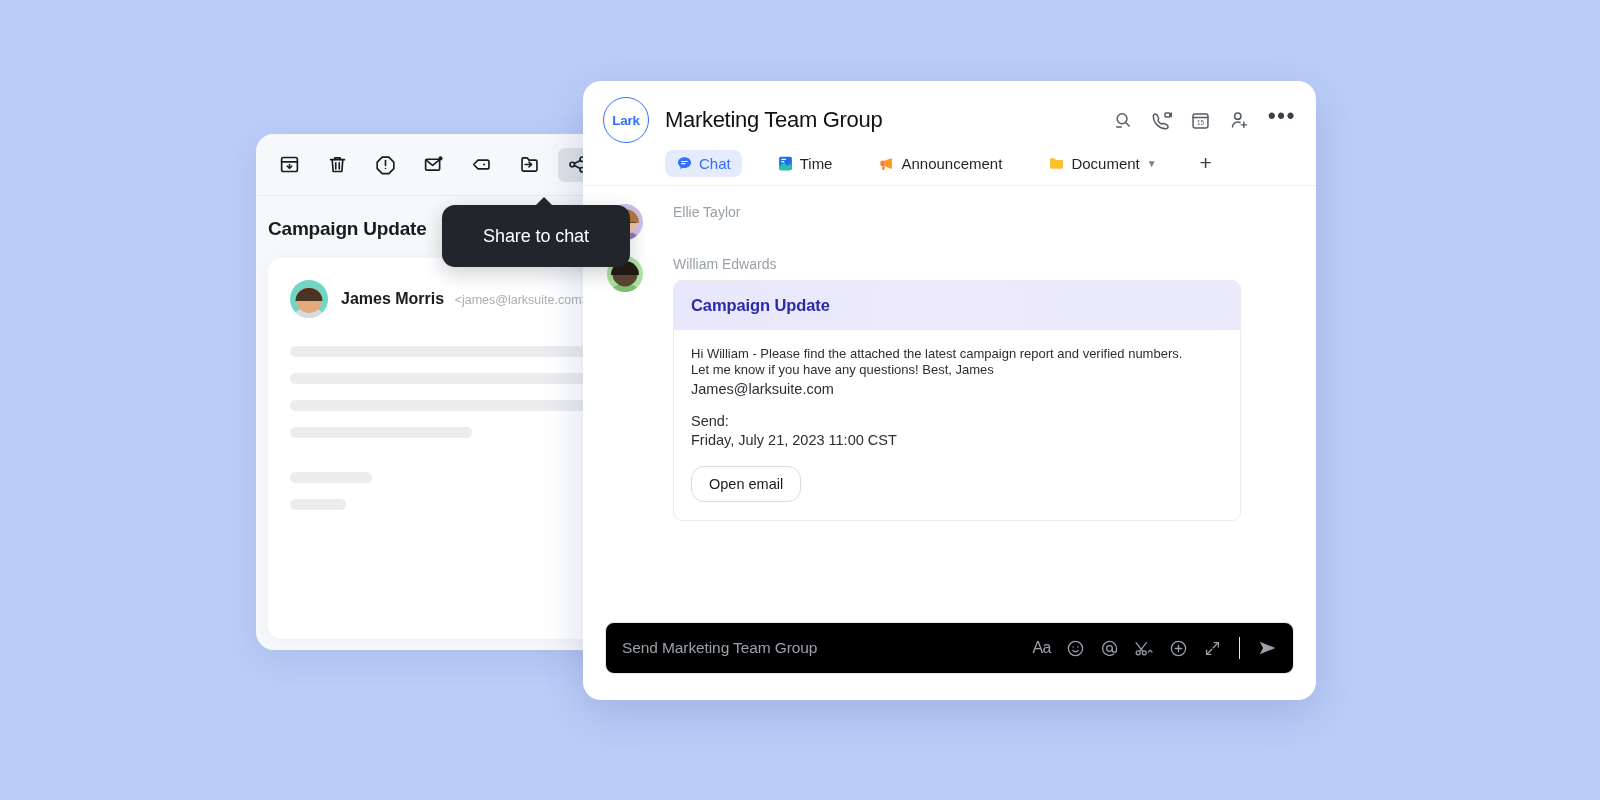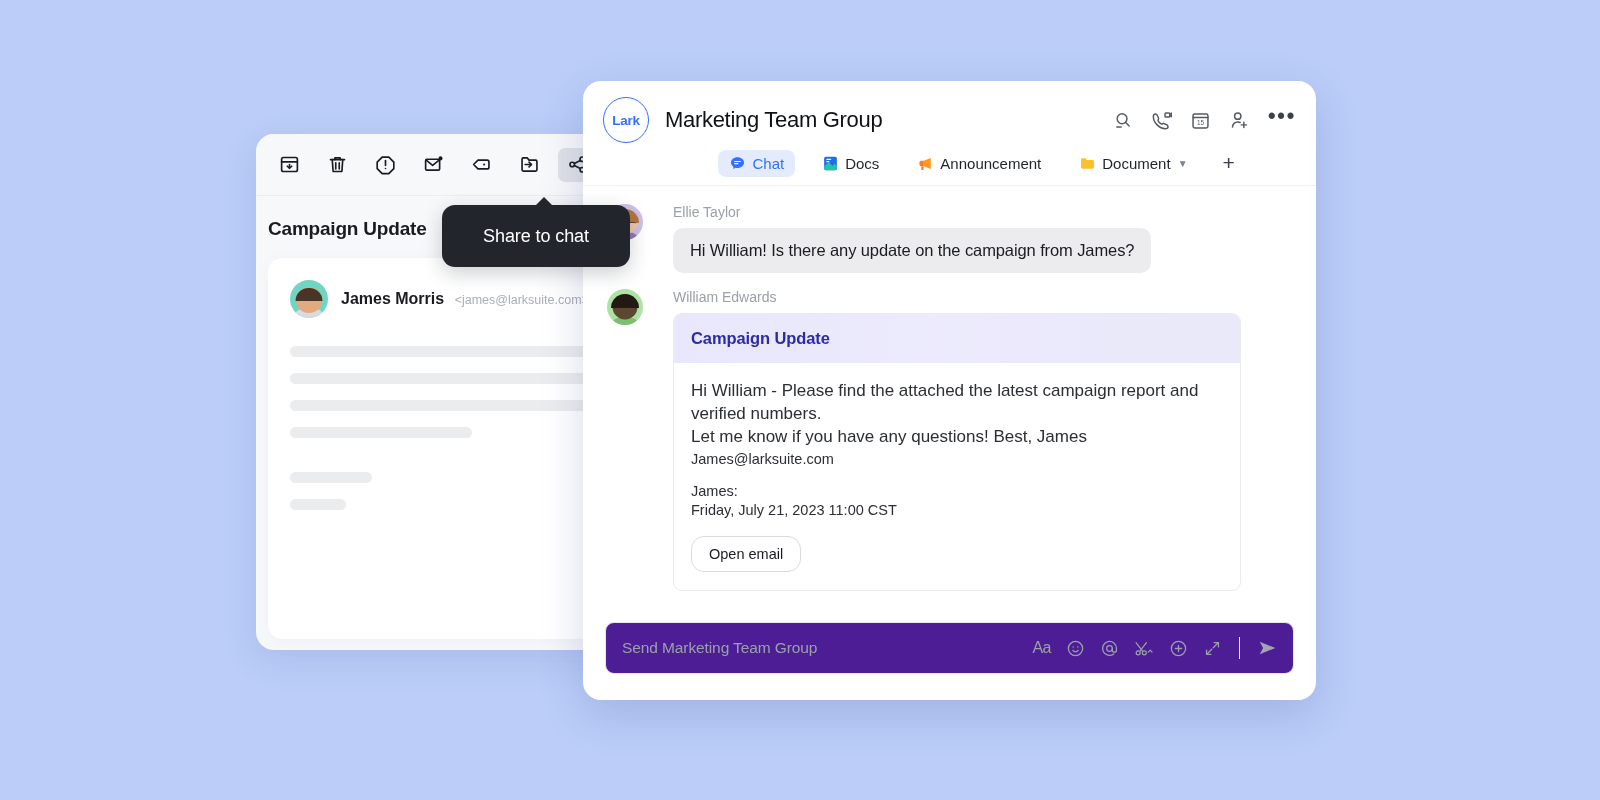--- a/index.html
+++ b/index.html
@@ -150,22 +150,22 @@
   }
   .hdr-icons {
     margin-left: auto;
     display: flex; align-items: center; gap: 18px;
     color: #555a63;
   }
   .hdr-icons > * { display: flex; align-items: center; justify-content: center; }
   .hdr-dots { font-size: 23px; line-height: 8px; padding-bottom: 9px; color: #3c4047; letter-spacing: 1.4px; }
 
   .tab-row {
-    display: flex; align-items: center; gap: 16px;
-    margin-top: 6px; padding-left: 62px; padding-bottom: 8px; justify-content: center;
+    display: flex; align-items: center; gap: 24px;
+    margin-top: 6px; padding-left: 62px; padding-bottom: 8px;
   }
   .tab {
     display: flex; align-items: center; gap: 6px;
     padding: 5px 11px;
     border-radius: 8px;
     font-size: 15px;
     color: #1f2328;
     white-space: nowrap;
   }
   .tab.active { background: #e4ebfd; color: #3370ff; font-weight: 500; }
@@ -216,21 +216,21 @@
   }
   .email-card-head {
     background: linear-gradient(90deg, #e8e7fb 0%, #eceafc 45%, #e9e9fa 100%);
     padding: 15px 17px;
   }
   .email-card-title {
     font-size: 16.5px; font-weight: 700; color: #2b2ba8;
     letter-spacing: -0.1px;
   }
   .email-card-body { padding: 16px 17px 18px 17px; }
-  .ec-p { font-size: 17px; color: #2b2e33; line-height: 23px; }
+  .ec-p { font-size: 13px; color: #2b2e33; line-height: 16px; }
   .ec-label { font-size: 14.5px; color: #2b2e33; margin-top: 16px; }
   .ec-val { font-size: 14.5px; color: #2b2e33; margin-top: 3px; }
   .ec-btn {
     margin-top: 18px;
     display: inline-block;
     border: 1px solid #d8dce2;
     background: #fff;
     border-radius: 13px;
     padding: 9px 17px;
     font-size: 14.5px;
@@ -240,21 +240,21 @@
   }
 
   
   .composer-wrap { padding: 0 22px 26px 22px; }
   .composer {
     height: 52px;
     border: 1px solid #e6e8ec;
     border-radius: 9px;
     display: flex; align-items: center;
     padding: 0 14px 0 16px;
-    background: #4c1d95;
+    background: #000000;
     gap: 22px;
   }
   .composer-ph { font-size: 15.5px; color: #9ba1a9; flex: 1; letter-spacing: -0.1px; }
   .composer-icons { display: flex; align-items: center; gap: 15px; color: #9ba1a9; }
   .composer-icons > * { display: flex; align-items: center; justify-content: center; }
   .aa { font-size: 16px; color: #9ba1a9; letter-spacing: -0.5px; }
   .divider-v { width: 1px; height: 22px; background: #e3e6ea; margin: 0 2px; }
   .send-ico { color: #a6acb4; }
 </style>
 </head>
@@ -402,21 +402,21 @@
           <span>Chat</span>
         </div>
 
         <div class="tab">
           <svg class="tab-ico" viewBox="0 0 24 24">
             <rect x="3" y="2.5" width="18" height="19" rx="2.5" fill="#1f6fe5"></rect>
             <path d="M3 16.5l6.4-6.4 5.4 5.4 3.2-3 3 3V19a2.5 2.5 0 0 1-2.5 2.5H5.5A2.5 2.5 0 0 1 3 19z" fill="#25c4a8"></path>
             <rect x="6" y="5.2" width="7" height="1.8" rx=".9" fill="#fff"></rect>
             <rect x="6" y="8.6" width="4.6" height="1.8" rx=".9" fill="#fff"></rect>
           </svg>
-          <span>Docs</span>
+          <span>Time</span>
         </div>
 
         <div class="tab">
           <svg class="tab-ico" viewBox="0 0 24 24">
             <path d="M19.5 4.2v15.6L9.5 16V8z" fill="#ff9a1f"></path>
             <path d="M9.5 8H5.6A2.1 2.1 0 0 0 3.5 10.1v3.8A2.1 2.1 0 0 0 5.6 16h3.9z" fill="#ff7a29"></path>
             <rect x="6" y="16" width="3.2" height="5.3" rx="1.3" fill="#ff7a29"></rect>
           </svg>
           <span>Announcement</span>
         </div>
@@ -437,21 +437,20 @@
 
       <div class="msg">
         <div class="av ellie">
           <div class="bd"></div>
             <div class="f"></div>
             <div class="h"></div>
             <div class="g"></div>
         </div>
         <div class="msg-body">
           <div class="msg-name">Ellie Taylor</div>
-          <div class="bubble">Hi William! Is there any update on the campaign from James?</div>
         </div>
       </div>
 
       <div class="msg">
         <div class="av william">
           <div class="bd"></div>
             <div class="f"></div>
             <div class="h"></div>
             <div class="g"></div>
         </div>
@@ -459,21 +458,21 @@
           <div class="msg-name">William Edwards</div>
 
           <div class="email-card">
             <div class="email-card-head">
               <div class="email-card-title">Campaign Update</div>
             </div>
             <div class="email-card-body">
               <div class="ec-p">Hi William - Please find the attached the latest campaign report and verified numbers.</div>
               <div class="ec-p">Let me know if you have any questions! Best, James</div>
               <div class="ec-val">James@larksuite.com</div>
-              <div class="ec-label">James:</div>
+              <div class="ec-label">Send:</div>
               <div class="ec-val">Friday, July 21, 2023 11:00 CST</div>
               <button class="ec-btn">Open email</button>
             </div>
           </div>
         </div>
       </div>
     </div>
 
     <div class="composer-wrap">
       <div class="composer">

